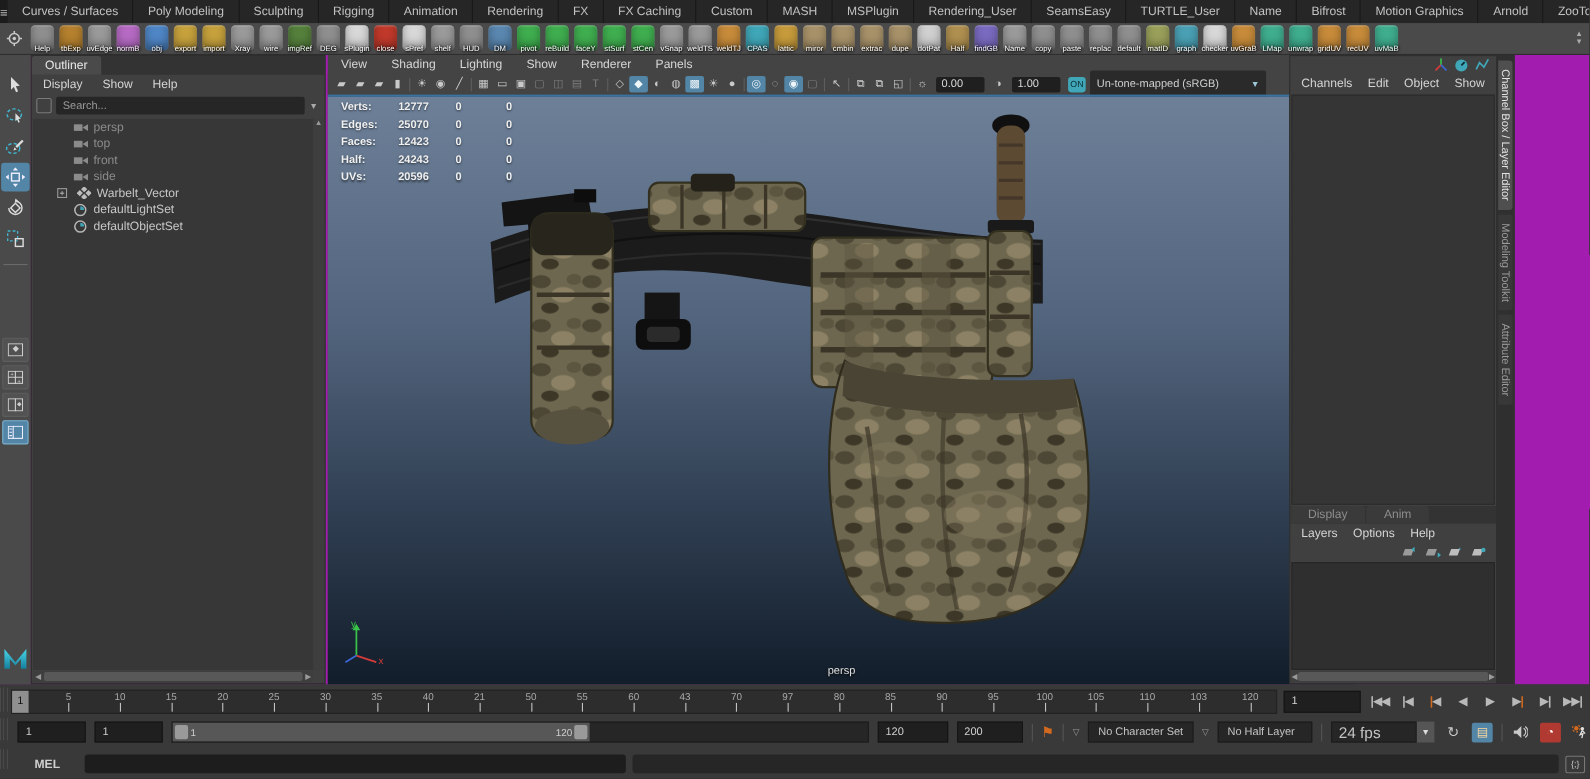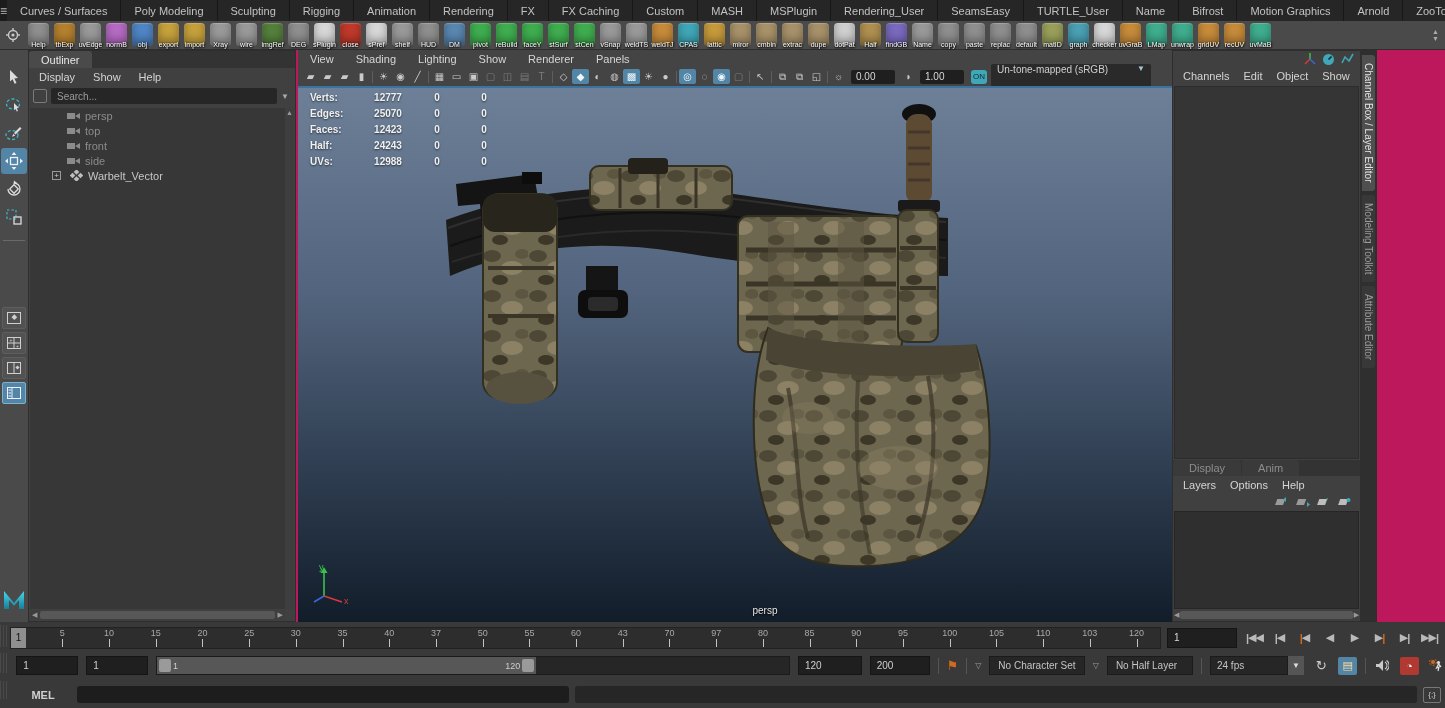--- a/index.html
+++ b/index.html
@@ -16,21 +16,21 @@
   .shelf{position:absolute;top:21px;left:0;right:0;height:29px;background:#4a4a4a;display:flex;align-items:center;border-bottom:1px solid #2e2e2e}
   .gearbtn{width:26px;height:26px;display:flex;align-items:center;justify-content:center;cursor:pointer}
   .shelf-items{display:flex;align-items:center;height:29px}
   .shelf-item{position:relative;width:25px;height:27px;margin-right:1px;cursor:pointer}
   .shelf-ico{position:absolute;left:2px;right:2px;top:1px;bottom:3px;border-radius:4px;box-shadow:inset 0 -6px 8px rgba(0,0,0,.35),inset 0 1px 1px rgba(255,255,255,.25)}
   .shelf-label{position:absolute;bottom:0;left:-3px;right:-3px;text-align:center;font-size:7px;line-height:8px;color:#fff;text-shadow:0 1px 2px #000,1px 0 2px #000}
   .shelf-scroll{margin-left:auto;margin-right:6px;display:flex;flex-direction:column;font-size:7px;color:#aaa;line-height:7px;text-align:center}
   .shelf-scroll span{cursor:pointer}
 
   
-  .main{position:absolute;top:50px;left:0;right:0;height:572px;background:#be185d}
+  .main{position:absolute;top:50px;left:0;right:0;height:572px;background:#a21caf}
 
   
   .toolbox{position:absolute;left:0;top:0;width:28px;height:572px;background:#4a4a4a;display:flex;flex-direction:column;align-items:center;padding-top:14px}
   .tool{width:26px;height:26px;display:flex;align-items:center;justify-content:center;border-radius:3px;margin-bottom:2px;cursor:pointer}
   .tool.active{background:#5285a6}
   .tool svg{display:block}
   .tb-sep{width:22px;height:1px;background:#6a6a6a;margin:8px 0}
   .laybtn{width:24px;height:22px;border:1px solid #5e5e5e;background:#525252;border-radius:2px;margin-bottom:3px;display:flex;align-items:center;justify-content:center;cursor:pointer}
   .laybtn.active{background:#5285a6;border-color:#7db2cf}
   .maya-logo{margin-top:auto;margin-bottom:8px;cursor:pointer}
@@ -61,25 +61,25 @@
   .vmenus{height:17px;display:flex;align-items:center;gap:22px;padding:0 12px;font-size:11px;color:#d6d6d6}
   .vmenus span{cursor:pointer}
   .vtools{height:19px;display:flex;align-items:center;padding:0 4px;background:#444;gap:1px}
   .vico{width:17px;height:15px;display:flex;align-items:center;justify-content:center;font-size:10px;color:#c9c9c9;border-radius:2px;cursor:pointer}
   .vico.active{background:#5285a6;color:#eef6fa}
   .vico.dim{color:#7e7e7e}
   .vico.divider{width:5px;cursor:default}
   .vico.divider::before{content:"";width:1px;height:12px;background:#5e5e5e}
   .vfield{width:44px;height:14px;background:#1f1f1f;border-radius:2px;color:#d8d8d8;font-size:10px;display:flex;align-items:center;padding:0 5px;margin:0 3px}
   .tonebtn{width:16px;height:14px;border-radius:3px;background:#3fa7b8;color:#0c2b30;font-size:8px;display:flex;align-items:center;justify-content:center;margin:0 3px;cursor:pointer}
-  .tonedd{width:160px;height:26px;background:#2a2a2a;border-radius:2px;color:#cfcfcf;font-size:10px;display:flex;padding:0 6px;cursor:pointer}
+  .tonedd{width:160px;height:26px;background:#2a2a2a;border-radius:2px;color:#cfcfcf;font-size:10px;display:flex;align-items:center;padding:0 6px;cursor:pointer}
   .tonedd .dda{margin-left:auto;color:#9ec7d8;font-size:8px}
   .canvas{position:relative;flex:1;border-top:2px solid #3a72a0;background:linear-gradient(#6d8098,#53657e 38%,#2e3d50 72%,#121d2a);overflow:hidden}
   .hud{position:absolute;top:4px;left:12px;display:grid;grid-template-columns:52px 52px 46px 48px;row-gap:5px;font-size:10px;font-weight:bold;color:#f0f0f0;text-shadow:0 1px 2px rgba(0,0,0,.6)}
-  .hud .num{text-align:center}
+  .hud .num{text-align:left}
   .persp-label{position:absolute;bottom:6px;left:0;right:0;text-align:center;font-size:10px;color:#e4e4e4;text-shadow:0 1px 2px #000}
   .axisgz{position:absolute;left:12px;bottom:18px}
   .modelsvg{position:absolute;inset:0}
 
   
   .rightpanel{position:absolute;left:1172px;top:0;width:205px;height:572px;background:#404040;border:1px solid #2e2e2e;display:flex}
   .rp-content{width:188px;display:flex;flex-direction:column;position:relative}
   .rp-topicons{height:16px;display:flex;justify-content:flex-end;align-items:center;gap:6px;padding:0 6px}
   .rp-topicons svg{cursor:pointer}
   .cb-area{flex:1;background:#353535;border:1px solid #2c2c2c;margin:1px}
@@ -111,21 +111,21 @@
   .rangerow{position:absolute;top:653px;left:0;right:0;height:25px;display:flex;align-items:center;gap:8px}
   .rfield{width:66px;height:19px;background:#1f1f1f;border:1px solid #151515;color:#cfcfcf;font-size:10px;display:flex;align-items:center;padding:0 6px}
   .rslider{position:relative;width:688px;height:19px;background:#262626;border:1px solid #1b1b1b}
   .rbar{position:absolute;left:0;top:0;bottom:0;width:60%;background:#575757;display:flex;align-items:center;justify-content:space-between}
   .rhandle{width:12px;height:13px;background:#9a9a9a;border-radius:2px;margin:0 2px;cursor:ew-resize}
   .rlab{font-size:9px;color:#cfcfcf}
   .sep{width:1px;height:16px;background:#555}
   .flag{color:#d1691e;font-size:13px;cursor:pointer}
   .ddmini{color:#9a9a9a;font-size:8px;cursor:pointer}
   .ddflat{height:19px;background:#262626;border:1px solid #1b1b1b;color:#c4c4c4;font-size:10px;display:flex;align-items:center;padding:0 8px;cursor:pointer}
-  .fpsdd{width:78px;height:19px;background:#262626;border:1px solid #1b1b1b;color:#c4c4c4;font-size:10px;display:flex;align-items:center;padding:0 6px;cursor:pointer}
+  .fpsdd{width:78px;height:19px;background:#262626;border:1px solid #1b1b1b;color:#c4c4c4;font-size:14px;display:flex;align-items:center;padding:0 6px;cursor:pointer}
   .fpsbtn{width:16px;height:19px;background:#555;color:#ddd;font-size:8px;display:flex;align-items:center;justify-content:center;cursor:pointer}
   .anicobtn{width:20px;height:18px;display:flex;align-items:center;justify-content:center;border-radius:2px;cursor:pointer}
   .anicobtn.blue{background:#5285a6}
   .anicobtn.red{background:#b03a32}
 
   
   .cmdrow{position:absolute;top:681px;left:0;right:0;bottom:0;background:#393939;display:flex;align-items:center;gap:6px;padding-right:4px}
   .mel{font-size:11px;color:#d0d0d0;font-weight:bold;width:56px;text-align:center;cursor:pointer}
   .melinput{width:492px;height:17px;background:#1d1d1d;border-radius:3px;cursor:text}
   .melresult{flex:1;height:17px;background:#262626;border-radius:3px}
@@ -525,20 +525,41 @@
                 <g fill="#bdbdbd">
                   <rect x="4.5" y="0" width="4" height="4" transform="rotate(45 6.5 2)"></rect>
                   <rect x="0.5" y="3.5" width="4" height="4" transform="rotate(45 2.5 5.5)"></rect>
                   <rect x="8.5" y="3.5" width="4" height="4" transform="rotate(45 10.5 5.5)"></rect>
                   <rect x="4.5" y="7" width="4" height="4" transform="rotate(45 6.5 9)"></rect>
                 </g>
               </svg>
             </span>
           <span>Warbelt_Vector</span>
         </div>
+        <div>
+
+        <div class="orow">
+              <span class="oicon">
+                <svg width="12" height="12" viewBox="0 0 12 12">
+                  <circle cx="6" cy="6" r="5" fill="none" stroke="#b5b5b5" stroke-width="1.4"></circle>
+                  <path d="M6 2.5 a3.5 3.5 0 0 1 3.5 3.5 L6 6 Z" fill="#3fa7b8"></path>
+                </svg>
+              </span>
+              <span>defaultLightSet</span>
+            </div>
+            <div class="orow">
+              <span class="oicon">
+                <svg width="12" height="12" viewBox="0 0 12 12">
+                  <circle cx="6" cy="6" r="5" fill="none" stroke="#b5b5b5" stroke-width="1.4"></circle>
+                  <path d="M6 2.5 a3.5 3.5 0 0 1 3.5 3.5 L6 6 Z" fill="#3fa7b8"></path>
+                </svg>
+              </span>
+              <span>defaultObjectSet</span>
+            </div>
+          </div>
       </div>
       <div class="vsb">
           <div class="arr">▲</div>
         </div>
       <div class="hsb">
           <span>◀</span>
           <div class="thumb"></div>
           <span>▶</span>
         </div>
     </div>
@@ -688,21 +709,21 @@
               <div class="num">0</div>
             </div>
             <div style="display:contents">
               <div>Half:</div>
               <div class="num">24243</div>
               <div class="num">0</div>
               <div class="num">0</div>
             </div>
             <div style="display:contents">
               <div>UVs:</div>
-              <div class="num">12988</div>
+              <div class="num">20596</div>
               <div class="num">0</div>
               <div class="num">0</div>
             </div>
           </div>
 
         <svg class="axisgz" width="42" height="44" viewBox="0 0 42 44">
           <line x1="14" y1="36" x2="14" y2="12" stroke="#39c24a" stroke-width="1.6"></line>
           <path d="M14 7 l3.5 6 h-7 Z" fill="#39c24a"></path>
           <text x="9" y="10" font-size="9" fill="#39c24a">y</text>
           <line x1="14" y1="36" x2="32" y2="42" stroke="#d63b3b" stroke-width="1.6"></line>
@@ -791,21 +812,21 @@
       <div style="display:flex;flex:1">
 
       <div class="tick"><b>5</b><i></i></div>
           <div class="tick"><b>10</b><i></i></div>
           <div class="tick"><b>15</b><i></i></div>
           <div class="tick"><b>20</b><i></i></div>
           <div class="tick"><b>25</b><i></i></div>
           <div class="tick"><b>30</b><i></i></div>
           <div class="tick"><b>35</b><i></i></div>
           <div class="tick"><b>40</b><i></i></div>
-          <div class="tick"><b>37</b><i></i></div>
+          <div class="tick"><b>21</b><i></i></div>
           <div class="tick"><b>50</b><i></i></div>
           <div class="tick"><b>55</b><i></i></div>
           <div class="tick"><b>60</b><i></i></div>
           <div class="tick"><b>43</b><i></i></div>
           <div class="tick"><b>70</b><i></i></div>
           <div class="tick"><b>97</b><i></i></div>
           <div class="tick"><b>80</b><i></i></div>
           <div class="tick"><b>85</b><i></i></div>
           <div class="tick"><b>90</b><i></i></div>
           <div class="tick"><b>95</b><i></i></div>

